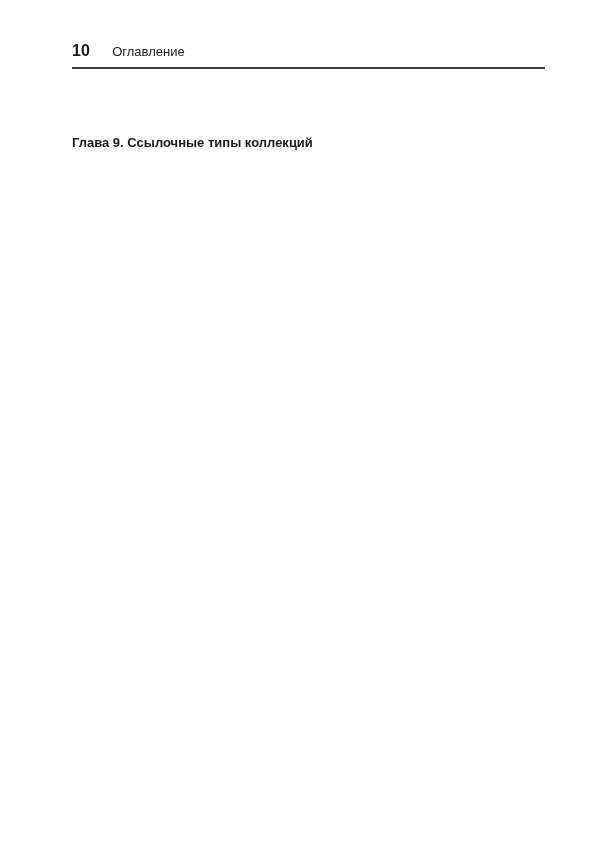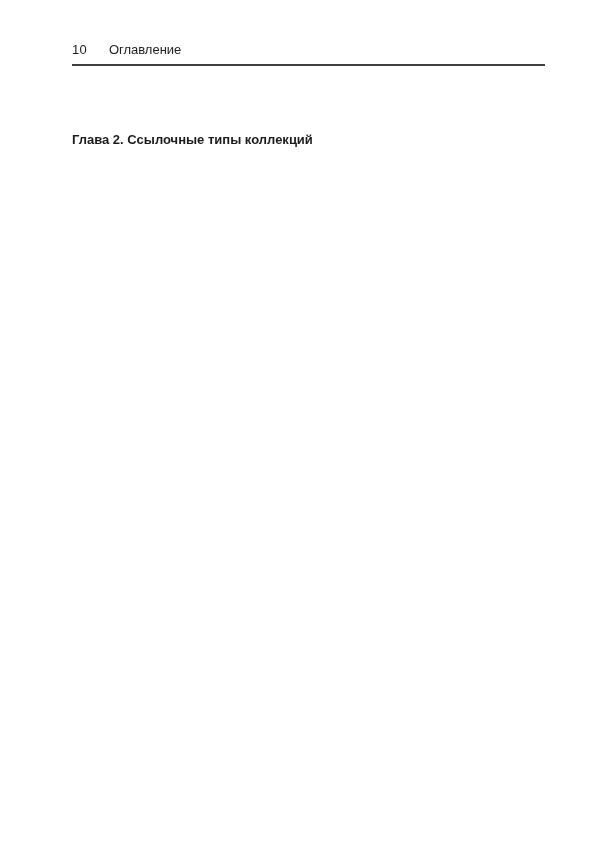--- a/index.html
+++ b/index.html
@@ -21,22 +21,22 @@
     padding: 42px 55px 0 72px;
   }
   .running-head {
     display: flex;
     align-items: baseline;
     font-family: "Liberation Sans", sans-serif;
     padding-bottom: 7px;
     border-bottom: 2px solid #3f3f3f;
   }
   .running-head .pagenum {
-    font-size: 13px;
-    font-weight: normal;
+    font-size: 16px;
+    font-weight: bold;
     letter-spacing: 0.2px;
   }
   .running-head .htitle {
     font-size: 13px;
     margin-left: 22px;
     color: #222;
   }
   .toc {
     margin-top: 23px;
   }
@@ -74,18 +74,18 @@
 </head>
 <body>
 
 <div class="page">
   <div class="running-head">
     <span class="pagenum">10</span>
     <span class="htitle">Оглавление</span>
   </div>
   <div class="toc" id="toc-list">
       <div class="row lvl0">
-        <span class="label">Глава 2. Ссылочные типы коллекций</span>
+        <span class="label">Глава 9. Ссылочные типы коллекций</span>
         <span class="leader"></span>
         <span class="page">214</span>
       </div>
     </div>
 </div>
 
 </body></html>

